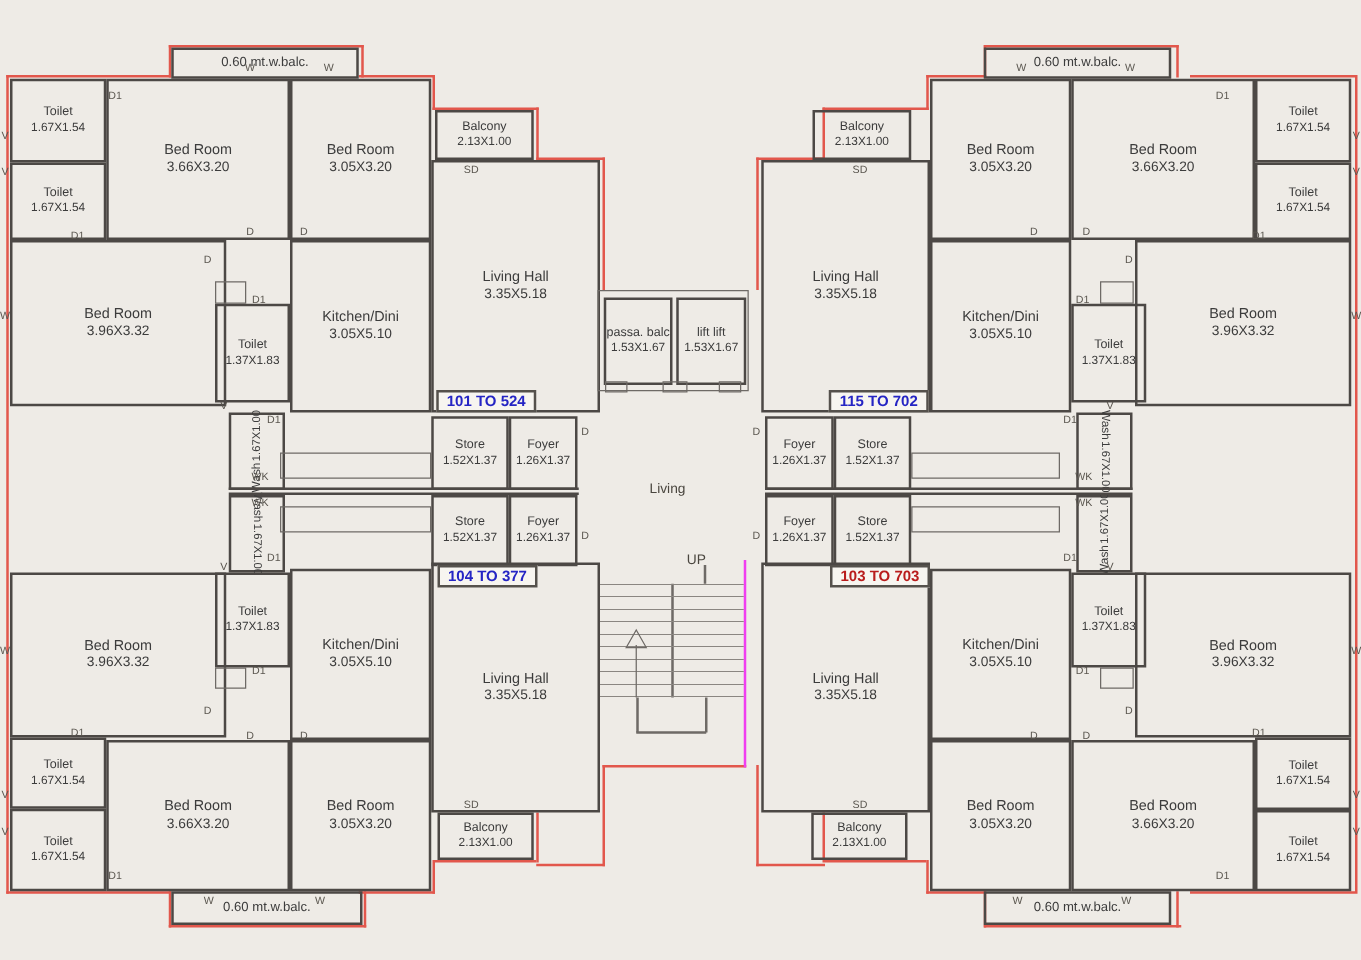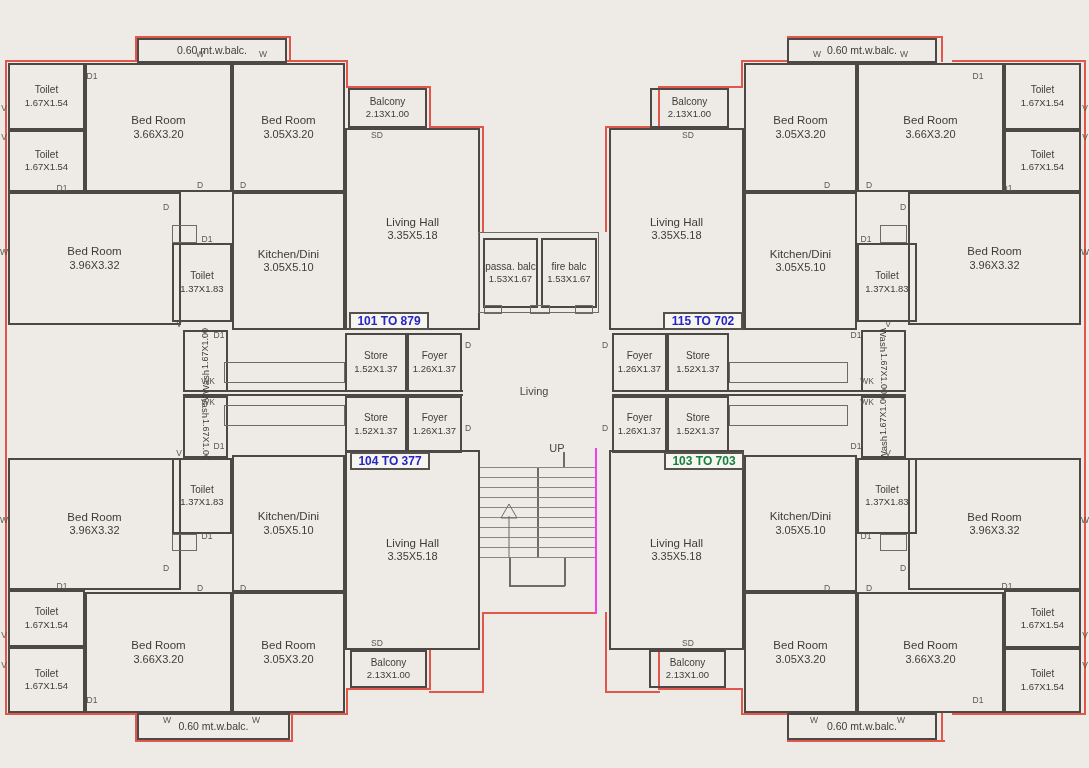--- a/index.html
+++ b/index.html
@@ -172,21 +172,21 @@
         </div>
       </div>
       <div class="room sm" style="left: 483px; top: 238px; width: 55px; height: 70px;">
         <div class="wrap">
           <div class="nm">passa. balc</div>
           <div class="dm">1.53X1.67</div>
         </div>
       </div>
       <div class="room sm" style="left: 541px; top: 238px; width: 56px; height: 70px;">
         <div class="wrap">
-          <div class="nm">fire balc</div>
+          <div class="nm">lift lift</div>
           <div class="dm">1.53X1.67</div>
         </div>
       </div>
       <div class="room" style="left: 345px; top: 450px; width: 135px; height: 200px;">
         <div class="wrap">
           <div class="nm">Living Hall</div>
           <div class="dm">3.35X5.18</div>
         </div>
       </div>
       <div class="room sm" style="left: 350px; top: 650px; width: 77px; height: 38px;">
@@ -488,18 +488,18 @@
       <div class="marker" style="left: 207px; top: 536px;">D1</div>
       <div class="marker" style="left: 866px; top: 536px;">D1</div>
       <div class="marker" style="left: 200px; top: 588px;">D</div>
       <div class="marker" style="left: 243px; top: 588px;">D</div>
       <div class="marker" style="left: 827px; top: 588px;">D</div>
       <div class="marker" style="left: 869px; top: 588px;">D</div>
       <div class="marker" style="left: 92px; top: 700px;">D1</div>
       <div class="marker" style="left: 978px; top: 700px;">D1</div>
     </div>
   <div id="unitlayer">
-      <div class="unitlbl" style="color: rgb(37, 37, 196); left: 349px; top: 312px; width: 80px; height: 18px;">101 TO 879</div>
+      <div class="unitlbl" style="color: rgb(37, 37, 196); left: 349px; top: 312px; width: 80px; height: 18px;">101 TO 524</div>
       <div class="unitlbl" style="color: rgb(37, 37, 196); left: 663px; top: 312px; width: 80px; height: 18px;">115 TO 702</div>
       <div class="unitlbl" style="color: rgb(37, 37, 196); left: 350px; top: 452px; width: 80px; height: 18px;">104 TO 377</div>
-      <div class="unitlbl" style="color: #15803d; left: 664px; top: 452px; width: 80px; height: 18px;">103 TO 703</div>
+      <div class="unitlbl" style="color: #b91c1c; left: 664px; top: 452px; width: 80px; height: 18px;">103 TO 703</div>
     </div>
 </div>
 
 </body></html>

